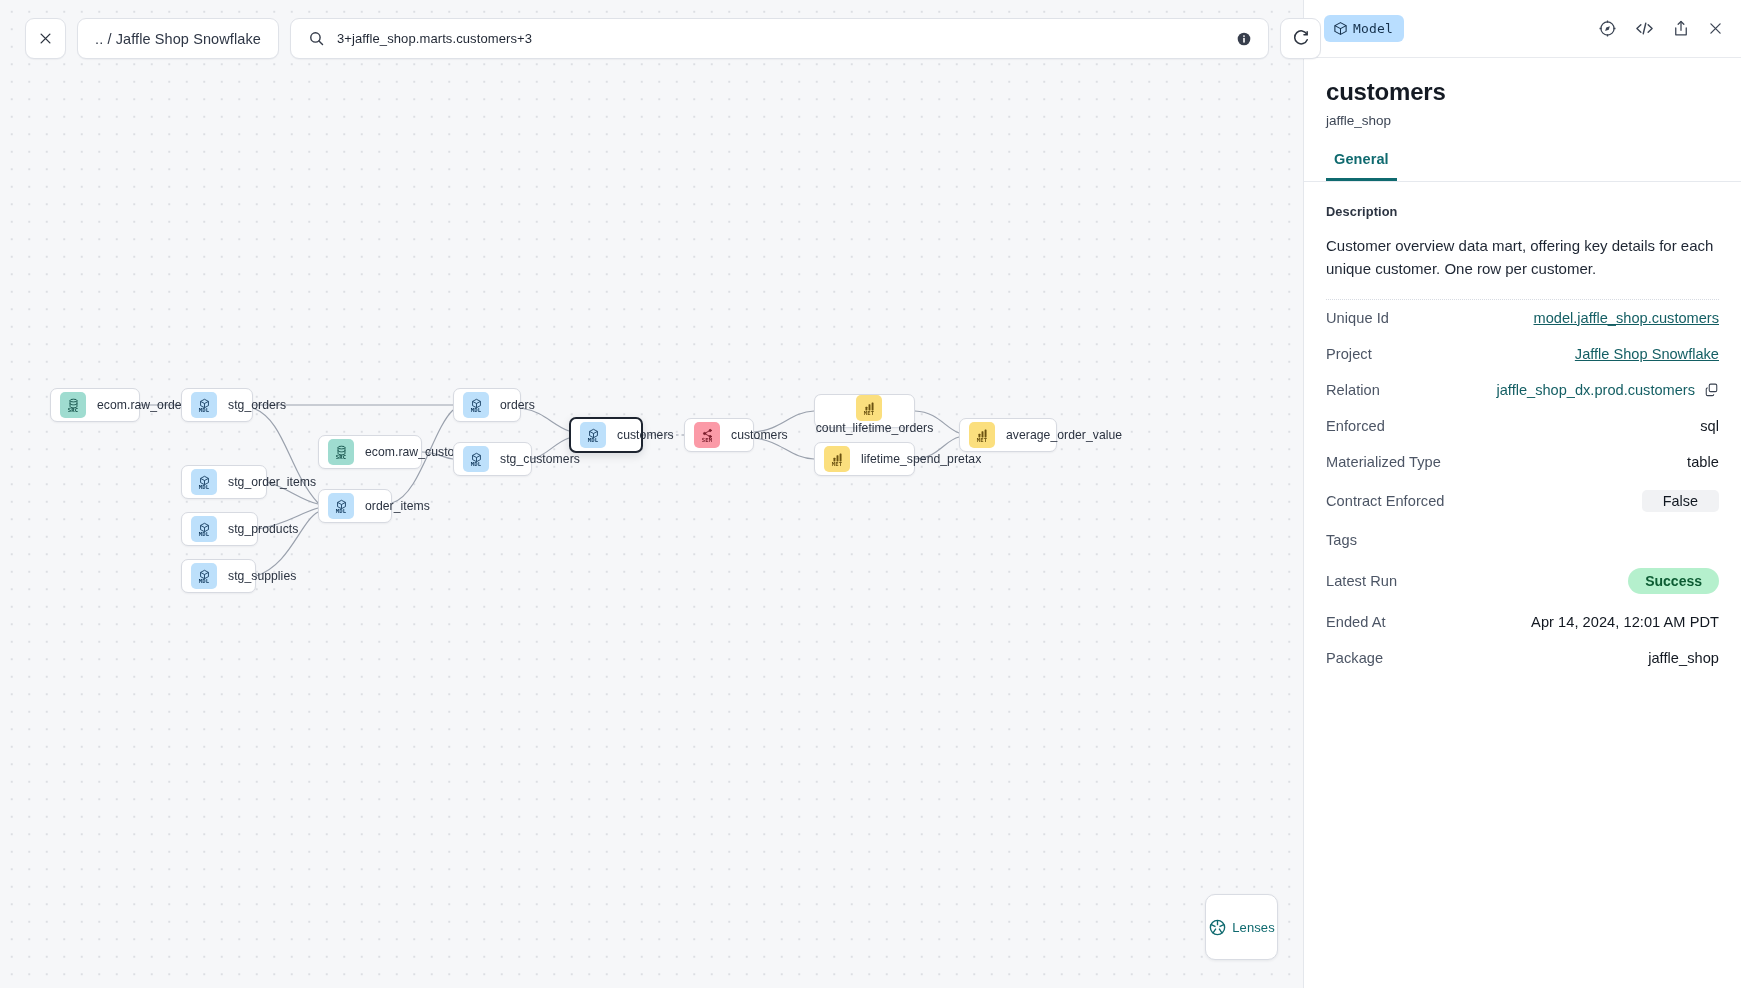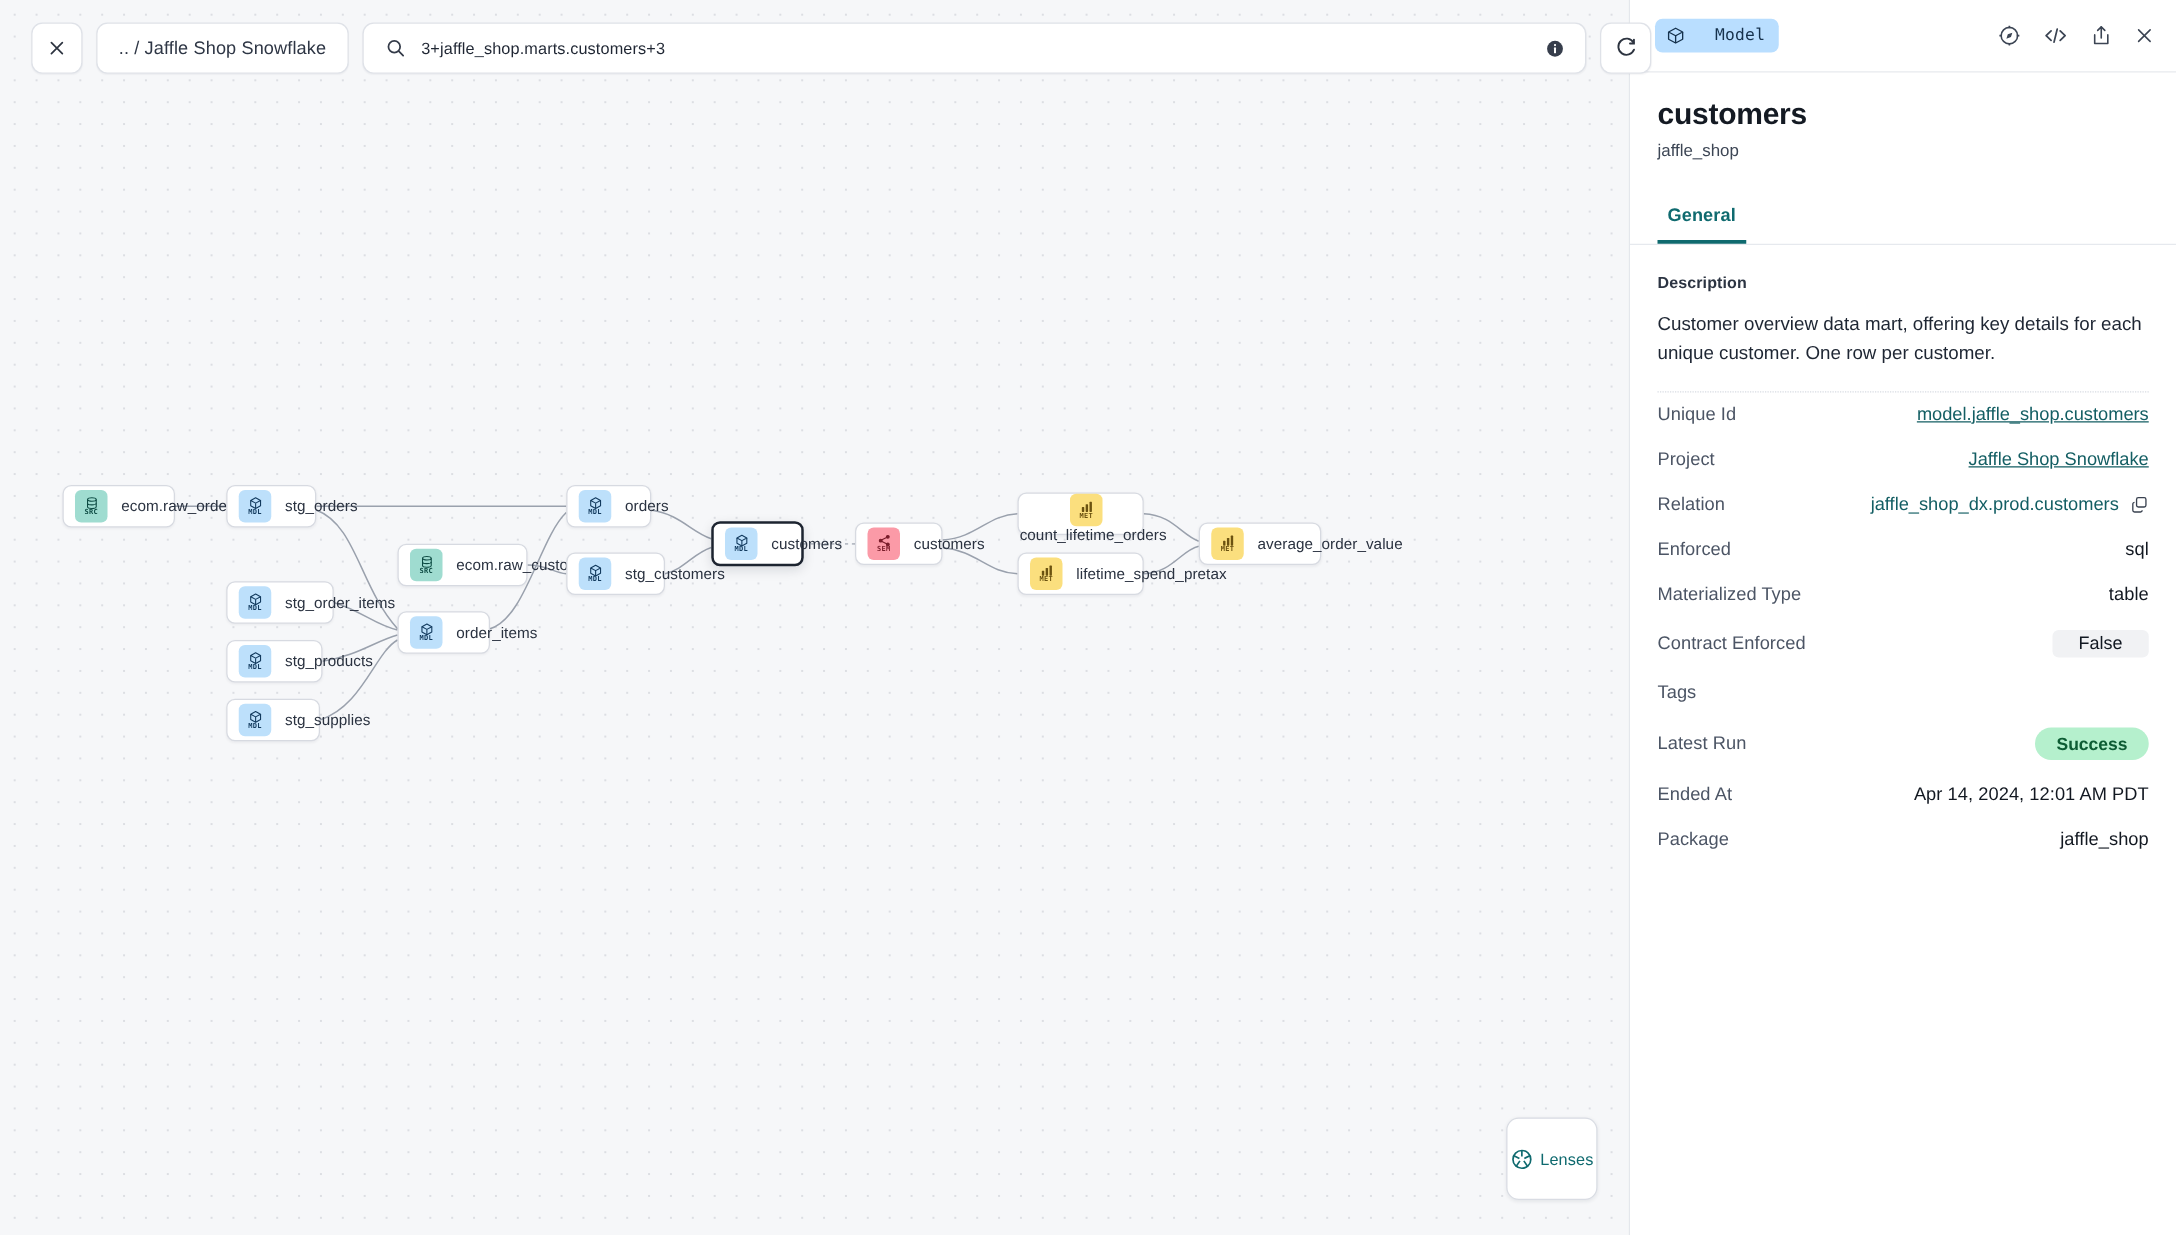--- a/index.html
+++ b/index.html
@@ -125,21 +125,21 @@
     border-left: 1px solid #e4e7ec;
     display: flex; flex-direction: column;
   }
   #panel-top {
     height: 58px; flex: 0 0 auto;
     display: flex; align-items: center;
     padding: 0 17px 0 20px;
     border-bottom: 1px solid #e8eaee;
   }
   #type-badge {
-    display: flex; align-items: center; gap: 24px;
+    display: flex; align-items: center; gap: 5px;
     background: #b9deff; border-radius: 6px;
     padding: 6px 11px 6px 9px;
     cursor: pointer;
   }
   #type-badge-label {
     font-family: "DejaVu Sans Mono", monospace;
     font-size: 13px; color: #15314c; letter-spacing: .2px;
   }
   #panel-actions { margin-left: auto; display: flex; align-items: center; gap: 17px; }
   .pa-icon { display: flex; color: #3c4554; cursor: pointer; }
@@ -147,21 +147,21 @@
   #panel-head { padding: 20px 22px 0 22px; flex: 0 0 auto; }
   #panel-title {
     font-size: 24px; font-weight: 700; color: #141a23;
     letter-spacing: -.2px;
   }
   #panel-subtitle { font-size: 13.5px; color: #3d4655; margin-top: 7px; }
 
   #tabs {
     display: flex; padding: 0 22px;
     border-bottom: 1px solid #e6e9ee;
-    margin-top: 30px; flex: 0 0 auto;
+    margin-top: 16px; flex: 0 0 auto;
   }
   .tab {
     font-size: 14.5px; color: #0f6a6f; font-weight: 600;
     padding: 7px 8px 11px 8px;
     border-bottom: 3px solid #0f6a6f;
     cursor: pointer; letter-spacing: .1px;
   }
 
   #panel-body { padding: 22px 22px 0 22px; overflow-y: auto; flex: 1 1 auto; }
   #desc-label {

